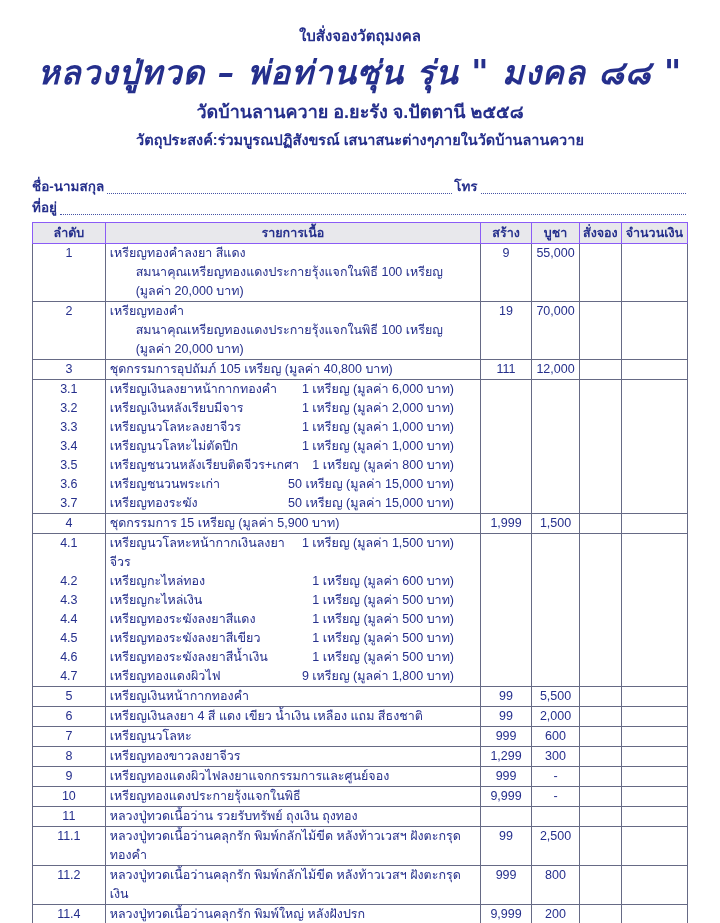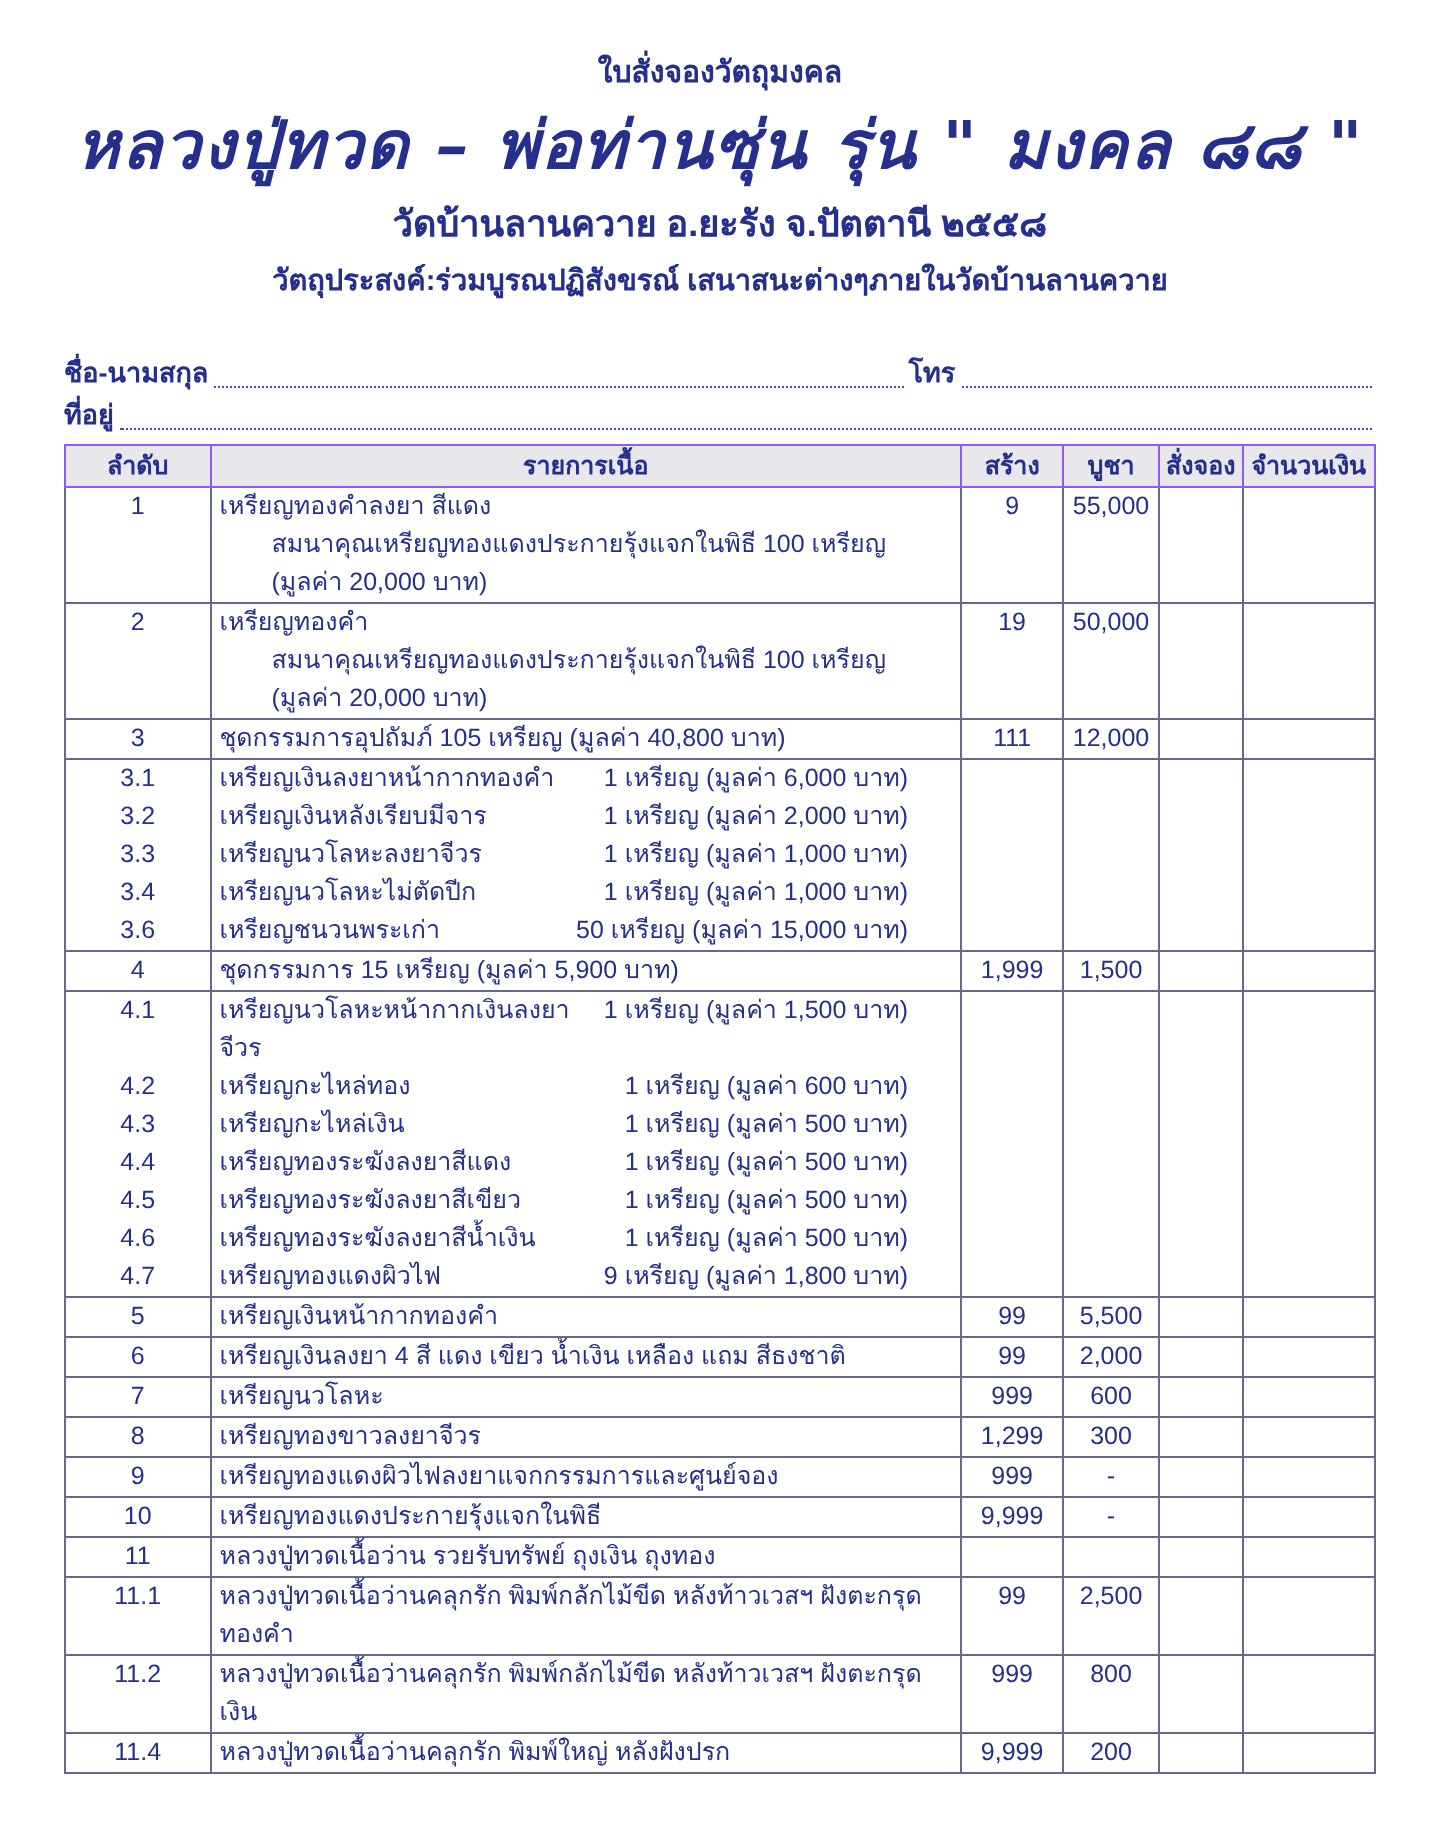--- a/index.html
+++ b/index.html
@@ -86,21 +86,21 @@
       <td></td>
     </tr>
 
     <tr class="bt">
       <td class="c-no">2</td>
       <td>
         <div>เหรียญทองคำ</div>
         <div class="item-note">สมนาคุณเหรียญทองแดงประกายรุ้งแจกในพิธี 100 เหรียญ (มูลค่า 20,000 บาท)</div>
       </td>
       <td class="c-num">19</td>
-      <td class="c-num">50,000</td>
+      <td class="c-num">70,000</td>
       <td></td>
       <td></td>
     </tr>
 
     <tr class="bt">
       <td class="c-no">3</td>
       <td>
             <div>ชุดกรรมการอุปถัมภ์ 105 เหรียญ  (มูลค่า 40,800 บาท)</div>
           </td>
       <td class="c-num">111</td>
@@ -155,32 +155,58 @@
               <span>เหรียญนวโลหะไม่ตัดปีก</span>
               <span class="qty">1 เหรียญ (มูลค่า 1,000 บาท)</span>
             </div>
       </td>
       <td></td>
       <td></td>
       <td></td>
       <td></td>
     </tr>
     <tr>
+      <td class="c-no">3.5</td>
+      <td>
+        <div class="item-flex">
+              <span>เหรียญชนวนหลังเรียบติดจีวร+เกศา</span>
+              <span class="qty">1 เหรียญ  (มูลค่า 800 บาท)</span>
+            </div>
+      </td>
+      <td></td>
+      <td></td>
+      <td></td>
+      <td></td>
+    </tr>
+    <tr>
       <td class="c-no">3.6</td>
       <td>
         <div class="item-flex">
               <span>เหรียญชนวนพระเก่า</span>
               <span class="qty">50 เหรียญ (มูลค่า 15,000 บาท)</span>
             </div>
       </td>
       <td></td>
       <td></td>
       <td></td>
       <td></td>
     </tr>
+    <tr>
+      <td class="c-no">3.7</td>
+      <td>
+        <div class="item-flex">
+              <span>เหรียญทองระฆัง</span>
+              <span class="qty">50 เหรียญ (มูลค่า 15,000 บาท)</span>
+            </div>
+      </td>
+      <td></td>
+      <td></td>
+      <td></td>
+      <td></td>
+    </tr>
 
     <tr class="bt">
       <td class="c-no">4</td>
       <td>
             <div>ชุดกรรมการ 15 เหรียญ  (มูลค่า 5,900 บาท)</div>
           </td>
       <td class="c-num">1,999</td>
       <td class="c-num">1,500</td>
       <td></td>
       <td></td>

